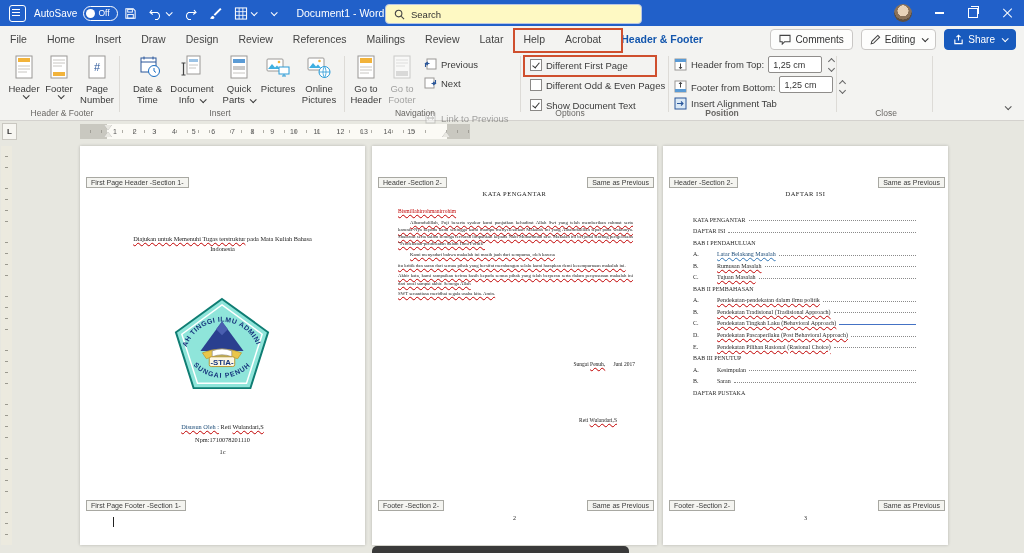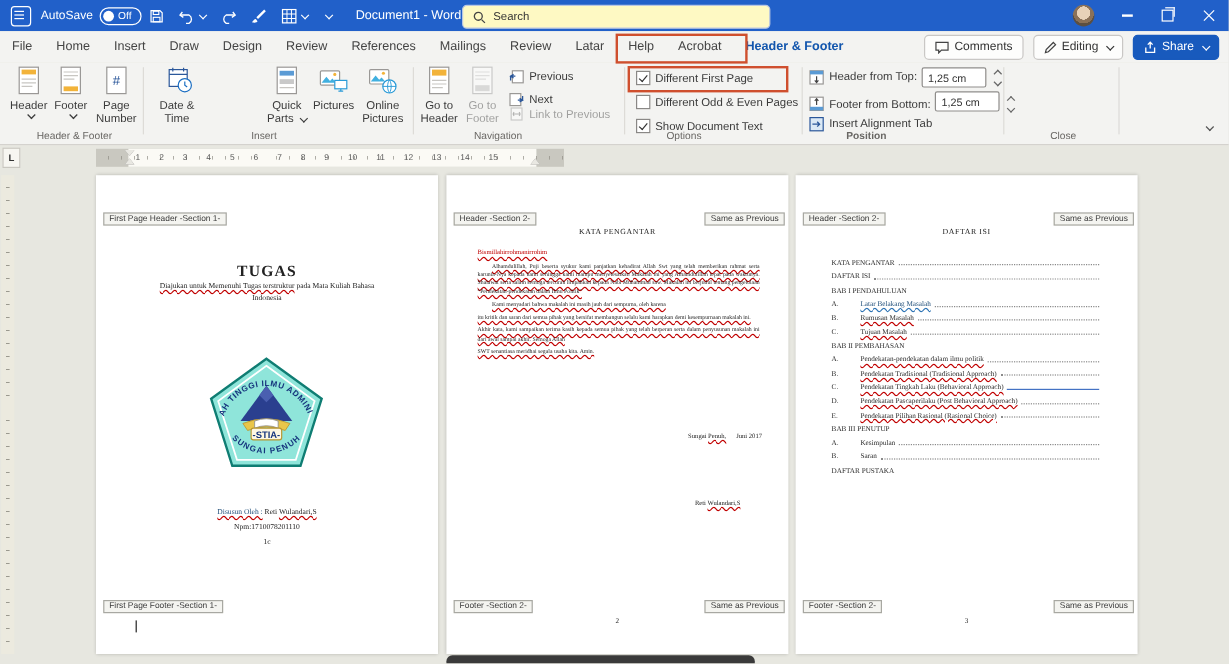--- a/index.html
+++ b/index.html
@@ -248,20 +248,29 @@
   <div class="bigbtn" style="left:124px;width:38px;align-items:flex-end;">
     <svg width="24" height="26" viewBox="0 0 24 26">
         <rect x="3" y="3" width="15" height="14" fill="#fff" stroke="#2b579a"></rect>
         <path d="M3 7h15" stroke="#2b579a"></path>
         <path d="M6 1.5v3M15 1.5v3" stroke="#2b579a"></path>
         <circle cx="16" cy="16" r="5.5" fill="#fff" stroke="#1b6ec2"></circle>
         <path d="M16 13v3l2 1.5" fill="none" stroke="#1b6ec2"></path>
       </svg>
     <span>Date &amp;<br>Time</span>
   </div>
+  <div class="bigbtn" style="left:166px;width:52px;">
+    <svg width="24" height="26" viewBox="0 0 24 26">
+        <rect x="7" y="1" width="13" height="18" fill="#fff" stroke="#9a9896"></rect>
+        <rect x="9" y="4" width="9" height="3" fill="#9cc3e5"></rect>
+        <path d="M9 10h9M9 13h7" stroke="#c8c6c2"></path>
+        <path d="M3.5 8v12M1.5 8h4M1.5 20h4" stroke="#444" stroke-width="1.2"></path>
+      </svg>
+    <span>Document<br>Info <span class="chev"></span></span>
+  </div>
   <div class="bigbtn" style="left:221px;width:36px;">
     <svg width="24" height="26" viewBox="0 0 24 26">
         <rect x="4" y="1" width="16" height="22" fill="#fff" stroke="#9a9896"></rect>
         <rect x="6" y="4" width="12" height="4" fill="#5b9bd5"></rect>
         <rect x="6" y="11" width="12" height="4" fill="#c9c9c9"></rect>
         <path d="M6 18h12" stroke="#c8c6c2"></path>
       </svg>
     <span>Quick<br>Parts <span class="chev"></span></span>
   </div>
   <div class="bigbtn" style="left:258px;width:40px;">
@@ -310,21 +319,21 @@
       </svg>
     <span>Previous</span>
   </div>
   <div class="smallbtn" style="left:424px;top:25px;">
     <svg width="13" height="12" viewBox="0 0 13 12">
         <rect x="1" y="1" width="9" height="10" fill="#fff" stroke="#9a9896"></rect>
         <path d="M11.5 3v3.5h-4M9 5l2.5 1.5L9 8" fill="none" stroke="#2b579a" stroke-width="1.1"></path>
       </svg>
     <span>Next</span>
   </div>
-  <div class="smallbtn disabled" style="left:424px;top:37px;">
+  <div class="smallbtn disabled" style="left:424px;top:60px;">
     <svg width="13" height="12" viewBox="0 0 13 12">
         <rect x="2" y="1" width="9" height="10" fill="#fff" stroke="#9a9896"></rect>
         <path d="M4 6h5M4.5 4.5a1.8 1.8 0 0 0 0 3M8.5 4.5a1.8 1.8 0 0 1 0 3" fill="none" stroke="#666"></path>
       </svg>
     <span>Link to Previous</span>
   </div>
   <div class="grp-label" style="left:375px;width:80px;">Navigation</div>
   <div class="vdiv" style="left:520px;"></div>
 
   <div class="smallbtn" style="left:530px;top:7px;">
@@ -409,21 +418,20 @@
     </div>
     <div class="ind-marker ind-top"></div>
     <div class="ind-marker ind-bot"></div>
     <div class="ind-marker ind-right"></div>
   </div>
 </div>
 <div class="abs vruler"></div>
 
 <div class="page" style="left:80px;">
   <span class="tag" style="left:6px;top:31px;">First Page Header -Section 1-</span>
-  <div class="abs ctr p1-title">TUGAS</div>
   <div class="abs ctr p1-sub">
     <span class="sp-red">Diajukan untuk Memenuhi Tugas terstruktur</span><span> pada Mata Kuliah Bahasa</span><br><span>Indonesia</span>
   </div>
   <svg class="abs" style="left:93px;top:150px;" width="98" height="98" viewBox="0 0 100 100">
     <polygon points="50,3 97,37 79,94 21,94 3,37" fill="#8fe5da" stroke="#0f7d73" stroke-width="2"></polygon>
     <polygon points="50,9 91,39 75,89 25,89 9,39" fill="none" stroke="#ffffff" stroke-width="1.5"></polygon>
     <defs>
       <path id="arcT" d="M14,52 A38,38 0 0 1 86,52" fill="none"></path>
       <path id="arcB" d="M20,70 A40,40 0 0 0 80,70" fill="none"></path>
     </defs>

